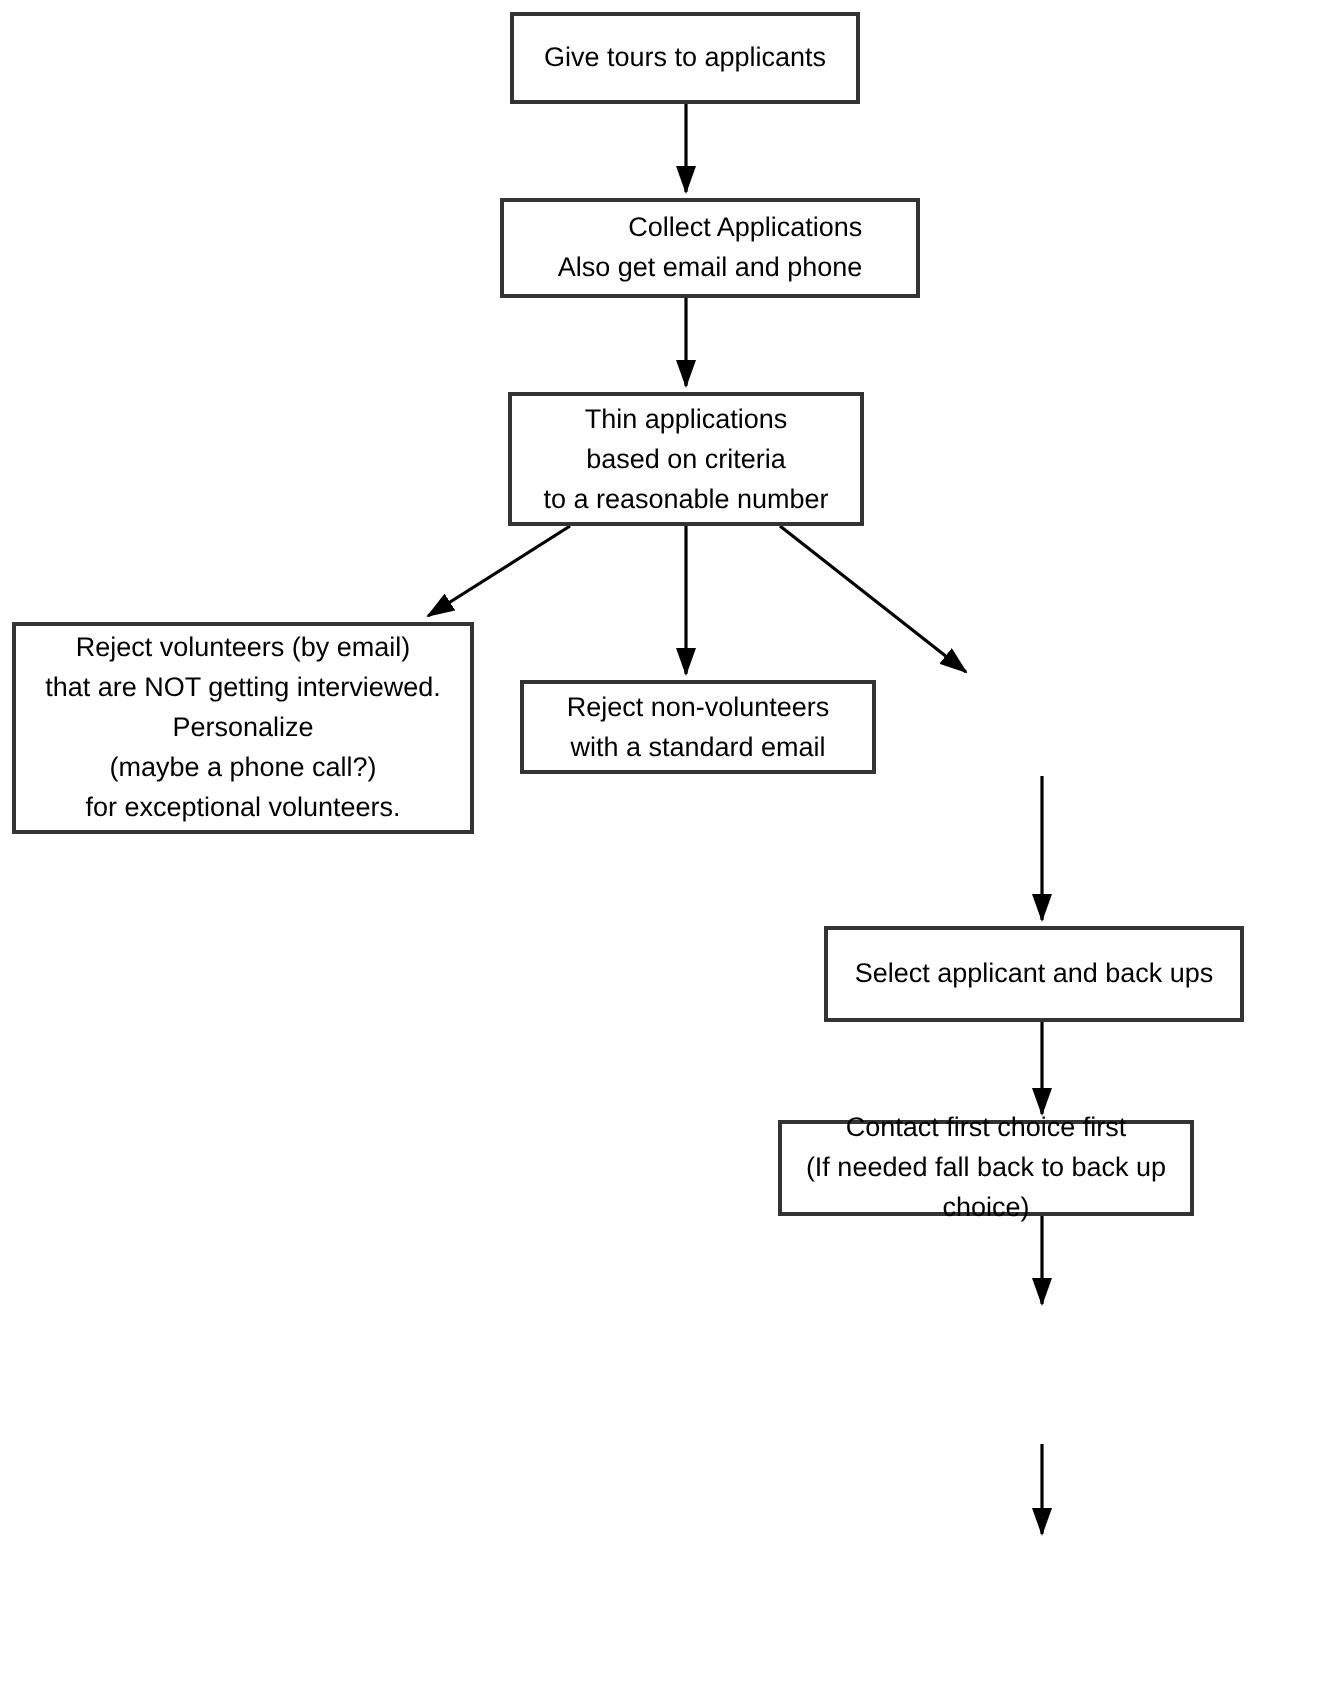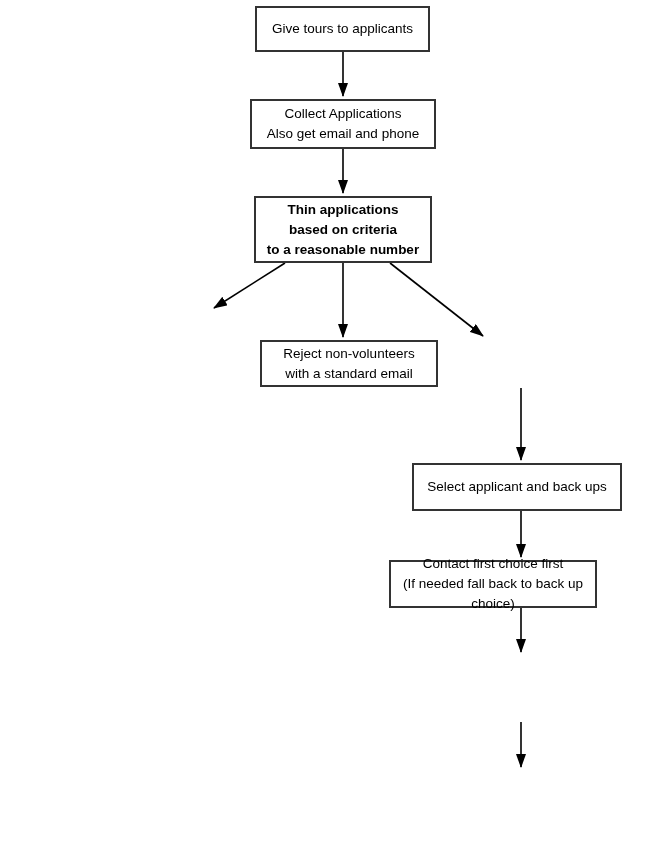--- a/index.html
+++ b/index.html
@@ -40,22 +40,22 @@
     align-items: center;
     justify-content: center;
     text-align: center;
     font-size: 13.5px;
     line-height: 20px;
     white-space: pre-line;
     padding: 4px 6px;
   }
   
   #n-give-tours          { left: 255px; top: 6px;   width: 175px; height: 46px; }
-  #n-collect-apps        { left: 250px; top: 99px;  width: 186px; height: 50px; }
-  #n-thin-apps           { left: 254px; top: 196px; width: 178px; height: 67px; font-weight: bold; }
+  #n-collect-apps        { left: 250px; top: 99px;  width: 210px; height: 50px; text-align: right; }
+  #n-thin-apps           { left: 254px; top: 196px; width: 178px; height: 67px; }
   #n-reject-volunteers   { left: 6px;   top: 311px; width: 231px; height: 106px; }
   #n-reject-nonvol       { left: 260px; top: 340px; width: 178px; height: 47px; }
   #n-interview           { left: 448px; top: 339px; width: 147px; height: 49px; }
   #n-select-applicant    { left: 412px; top: 463px; width: 210px; height: 48px; }
   #n-contact-first       { left: 389px; top: 560px; width: 208px; height: 48px; }
   #n-reject-interviewees { left: 437px; top: 655px; width: 169px; height: 67px; }
   #n-announce-hiring     { left: 437px; top: 770px; width: 169px; height: 69px; }
 </style>
 </head>
 <body>
@@ -78,19 +78,24 @@
     <line x1="521" y1="608" x2="521" y2="652" marker-end="url(#arrow)"></line>
     <line x1="521" y1="722" x2="521" y2="767" marker-end="url(#arrow)"></line>
   </svg>
 
   <div class="node" id="n-give-tours">Give tours to applicants</div>
   <div class="node" id="n-collect-apps">Collect Applications
 Also get email and phone</div>
   <div class="node" id="n-thin-apps">Thin applications
 based on criteria
 to a reasonable number</div>
+  <div class="node" id="n-reject-volunteers">Reject volunteers (by email)
+that are NOT getting interviewed.
+Personalize
+(maybe a phone call?)
+for exceptional volunteers.</div>
   <div class="node" id="n-reject-nonvol">Reject non-volunteers
 with a standard email</div>
   <div class="node" id="n-select-applicant">Select applicant and back ups</div>
   <div class="node" id="n-contact-first">Contact first choice first
 (If needed fall back to back up choice)</div>
 
 </div>
 
 </body></html>

